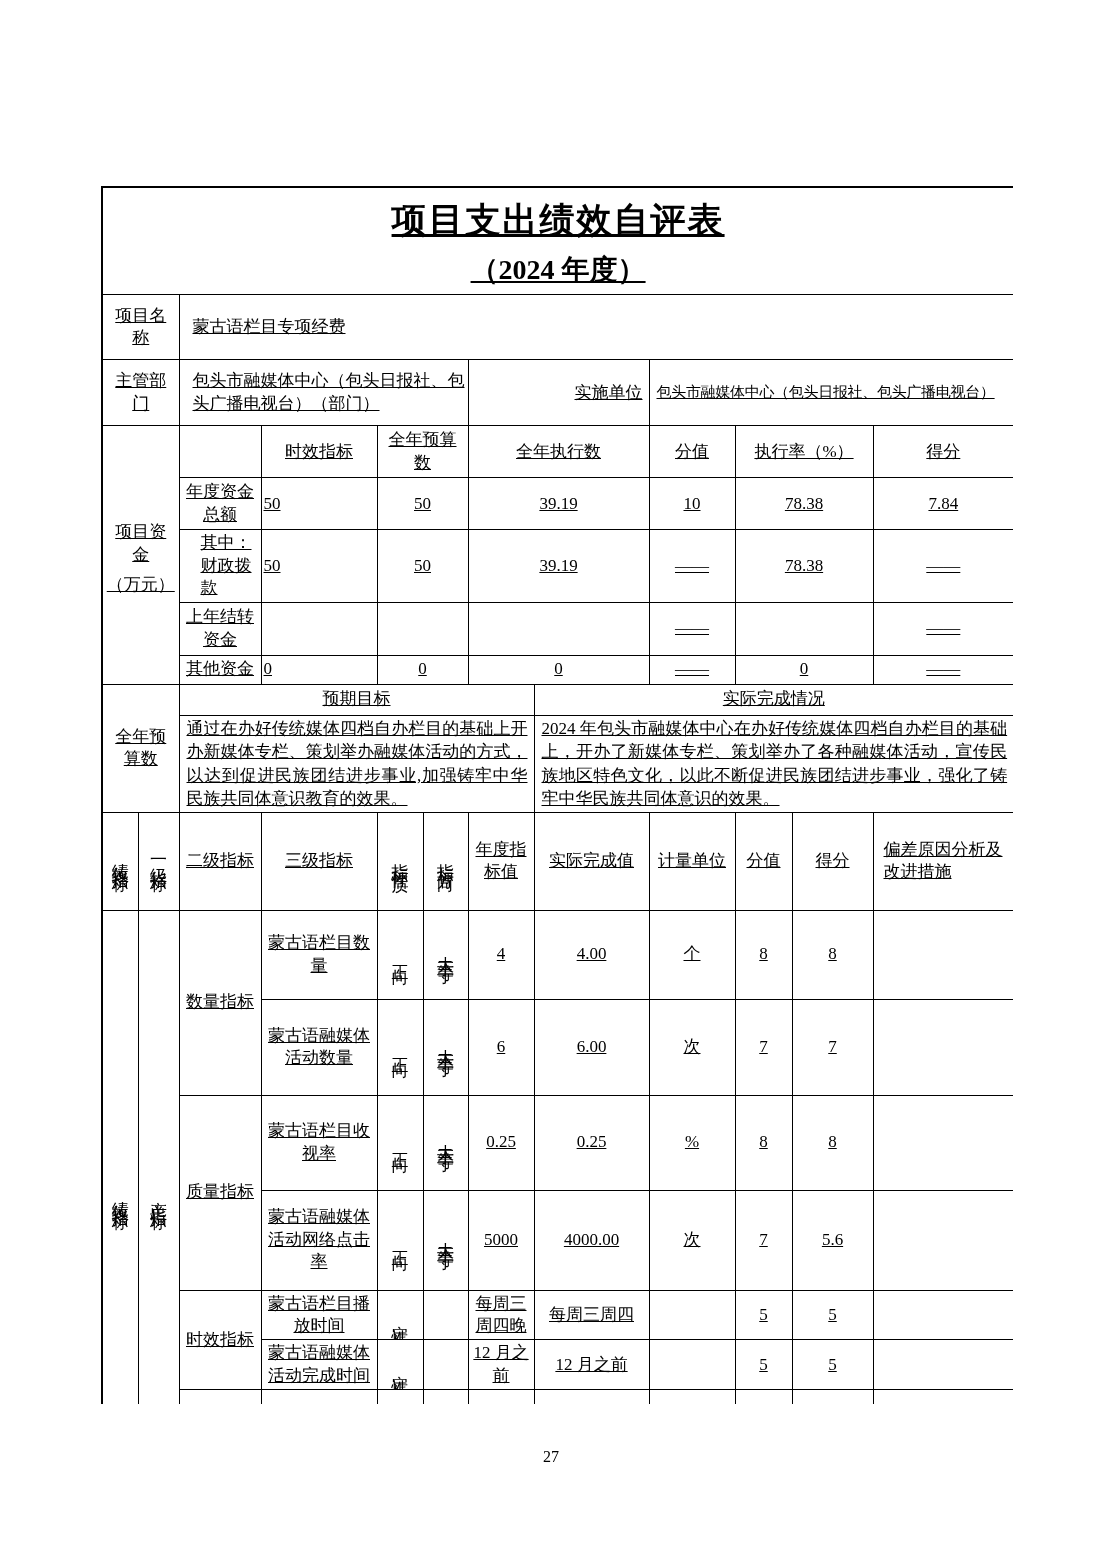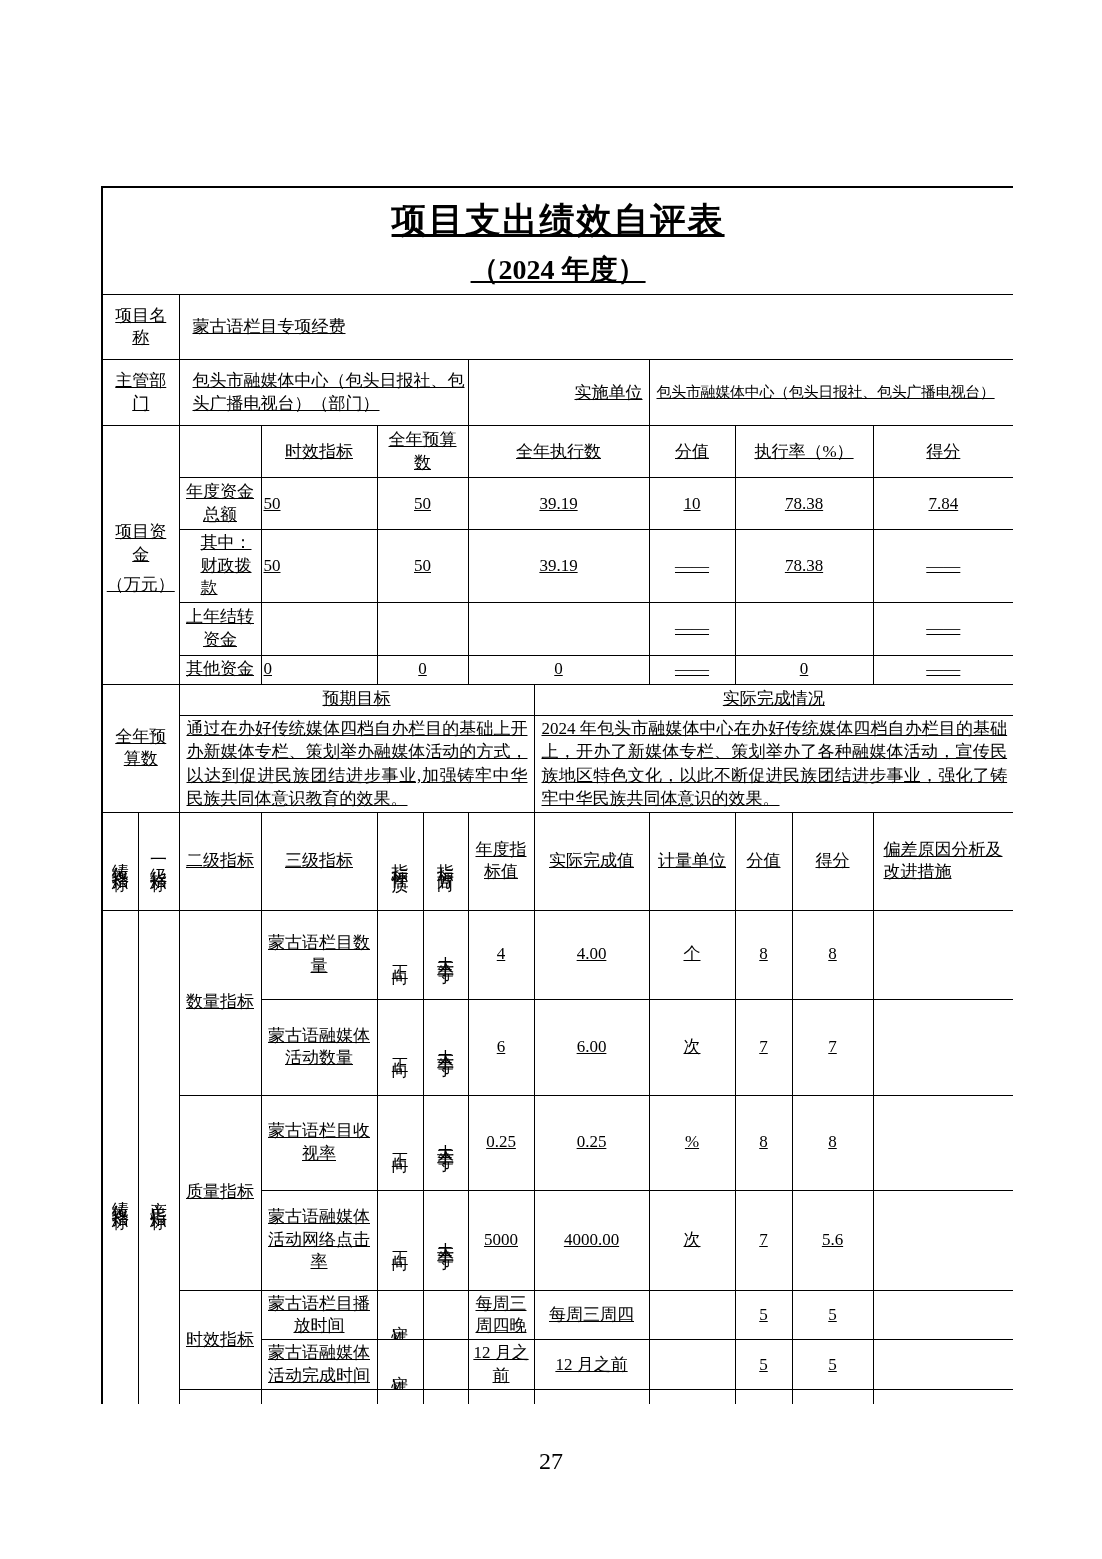--- a/index.html
+++ b/index.html
@@ -14,21 +14,21 @@
   .jt{text-align:justify;line-height:23.5px;padding:1px 6px 1px 7px;}
   .title-cell{padding:0;}
   .t1{font-size:35px;font-weight:bold;letter-spacing:2px;line-height:52px;padding-top:6px;}
   .t2{font-size:28px;font-weight:bold;line-height:46px;}
   .vcell{padding:0;}
   .v{writing-mode:vertical-lr;text-orientation:upright;letter-spacing:4px;line-height:1;display:inline-block;}
   .narrow56{width:57px;margin:8px auto;}
   .nowrap{white-space:nowrap;}
   .pad-sm{padding:2px 10px;}
   .numl{text-align:left;padding-left:2px;}
-  .pageno{position:absolute;left:0;top:1448px;width:1102px;text-align:center;font-size:24px;}
+  .pageno{position:absolute;left:0;top:1448px;width:1102px;text-align:center;font-size:16px;}
 </style>
 </head>
 <body>
 
 <div class="page">
   <div class="table-clip">
     <table>
       <colgroup>
         <col style="width:36px">
           <col style="width:41px">

